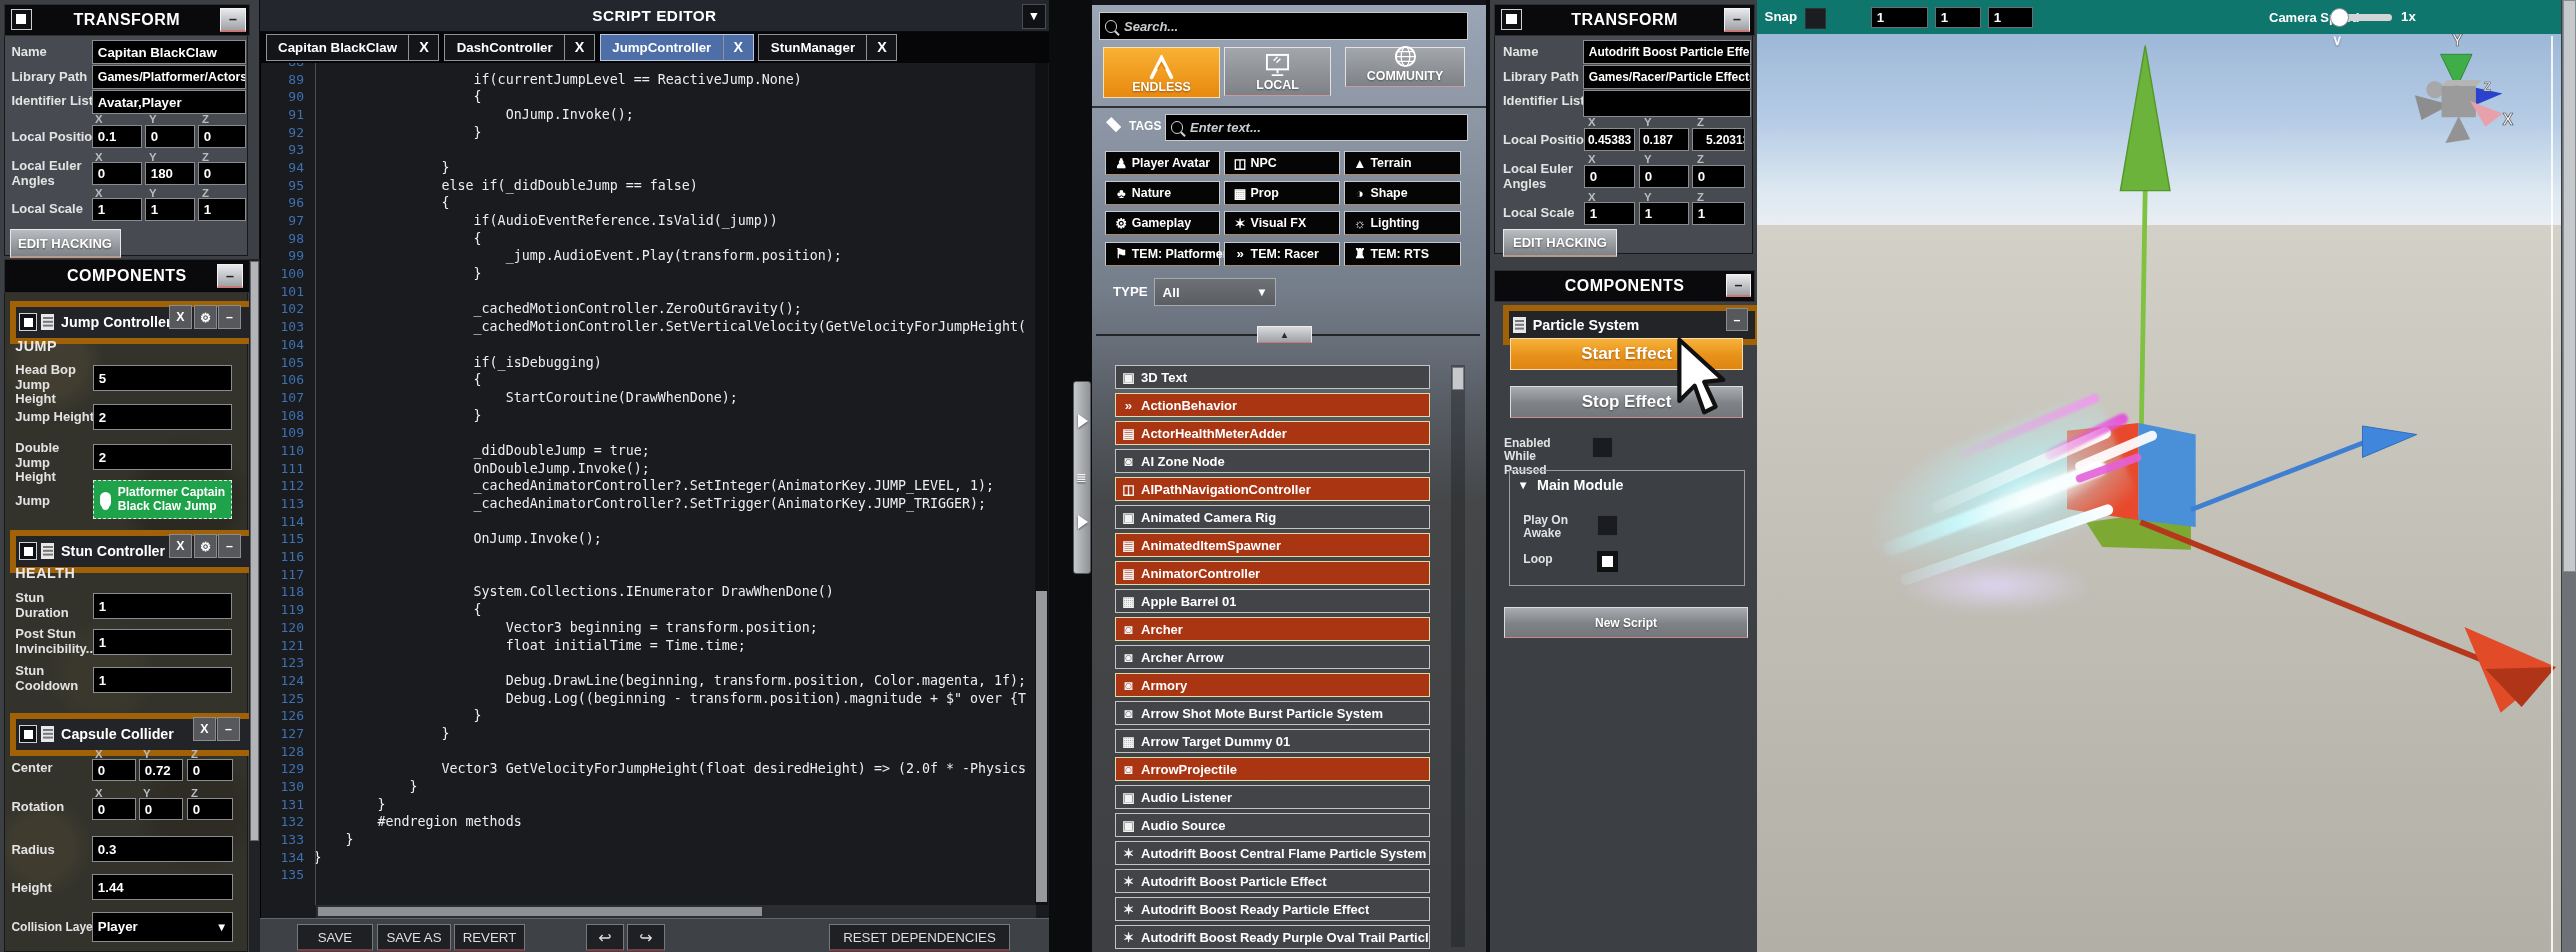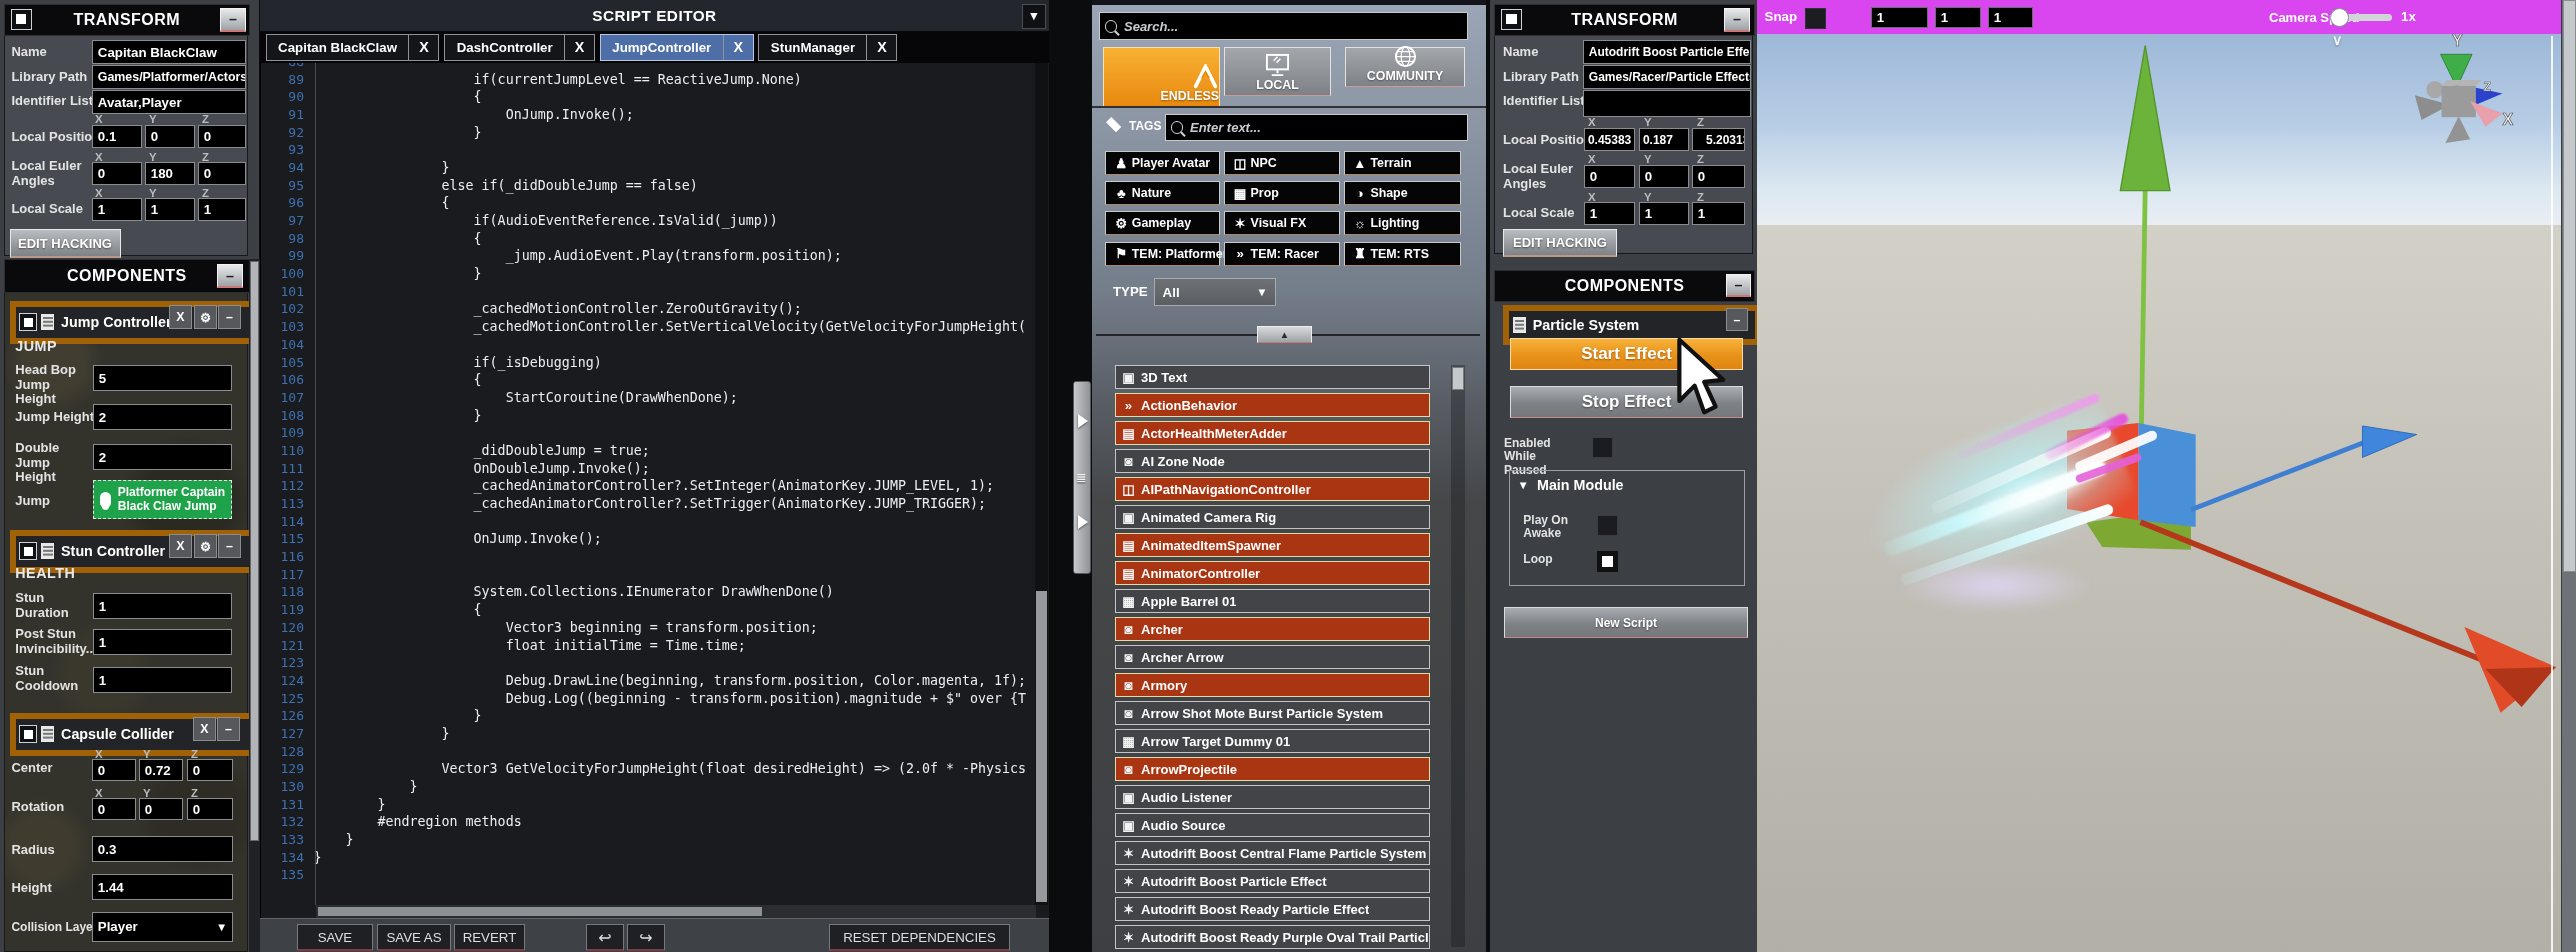--- a/index.html
+++ b/index.html
@@ -41,21 +41,21 @@
   .tagbtn .gi{width:21px;text-align:center;font-size:13.3px;flex:none;}
   .arow{height:24px;margin-bottom:4px;box-sizing:border-box;border:1px solid #c2c4c7;background:#424447;display:flex;align-items:center;color:#fff;font-weight:bold;font-size:13px;}
   .arow.sel{background:#a93512;border-color:#dda;}
   .arow .gi{width:25px;text-align:center;font-size:13.3px;flex:none;color:#f2f2f2;}
   .arow .al{white-space:nowrap;overflow:hidden;}
   .mag{display:inline-block;width:10.5px;height:10.5px;border:1.9px solid #cfd2d5;border-radius:50%;position:relative;margin-right:6.7px;flex:none;}
   .mag::after{content:"";position:absolute;width:5.7px;height:1.9px;background:#cfd2d5;transform:rotate(45deg);left:8.6px;top:10.5px;}
   .ph{color:#c9cccf;font-style:italic;font-weight:bold;font-size:13px;}
   
   #viewport{position:absolute;overflow:hidden;}
-  .vtool{position:absolute;left:0;top:0;right:15.3px;height:34px;background:#d946ef;display:flex;align-items:center;color:#fff;}
+  .vtool{position:absolute;left:0;top:0;right:15.3px;height:34px;background:#0f766e;display:flex;align-items:center;color:#fff;}
 </style>
 </head>
 <body>
 
 <div id="root">
 
   <div class="abs" style="left:0;top:0;width:259px;height:952px;background:#3c3f44;"></div>
   <div class="abs" style="left:3.8px;top:3.8px;width:244px;height:252px;background:#474b51;border:1px solid #17181a;"></div>
   <div class="hdr" style="left:3.8px;top:3.8px;width:244px;height:30.5px;">
     <span class="title">TRANSFORM</span>
@@ -471,21 +471,21 @@
   </div>
 
   <div class="abs" style="left:1092px;top:0;width:394px;height:952px;border-top:5.7px solid #131419;
        background:linear-gradient(#9aa5b5 0px,#8b95a4 124px,#747d8a 286px,#585d64 400px,#454749 496px,#3d3f42 952px);"></div>
 
   <div class="inp" style="left:1099px;top:12.4px;width:369px;height:28px;border-color:#c8cacc;">
     <span class="mag"></span>
     <span class="ph">Search...</span>
   </div>
 
-  <div class="abs" style="left:1103px;top:47px;width:117px;height:60px;background:linear-gradient(#f8b133,#e8890f);border:1px solid #f8e0b0;display:flex;flex-direction:column;align-items:flex-end;justify-content:flex-end;padding-bottom:2.9px;box-sizing:border-box;">
+  <div class="abs" style="left:1103px;top:47px;width:117px;height:51px;background:linear-gradient(#f8b133,#e8890f);border:1px solid #f8e0b0;display:flex;flex-direction:column;align-items:center;justify-content:flex-end;padding-bottom:2.9px;box-sizing:border-box;">
     <span class="srcicon">
       <svg width="29" height="25" viewBox="0 0 30 26">
           <path d="M4 24 L15 2 L26 24" fill="none" stroke="#fff" stroke-width="4" stroke-linecap="round"></path>
           <path d="M11 15 L15 8 L19 15" fill="none" stroke="#e8890f" stroke-width="2"></path>
         </svg>
     </span>
     <span style="color:#fff;font-weight:bold;font-size:12.4px;text-shadow:0 1px 1.9px rgba(0,0,0,.4);">ENDLESS</span>
   </div>
   <div class="abs" style="left:1224px;top:47px;width:107px;height:49px;background:linear-gradient(#a3a6ab,#7e8186);border:1px solid #e2e2e2;border-bottom-color:#c99;display:flex;flex-direction:column;align-items:center;justify-content:flex-end;padding-bottom:2.9px;box-sizing:border-box;">
     <span class="srcicon">

